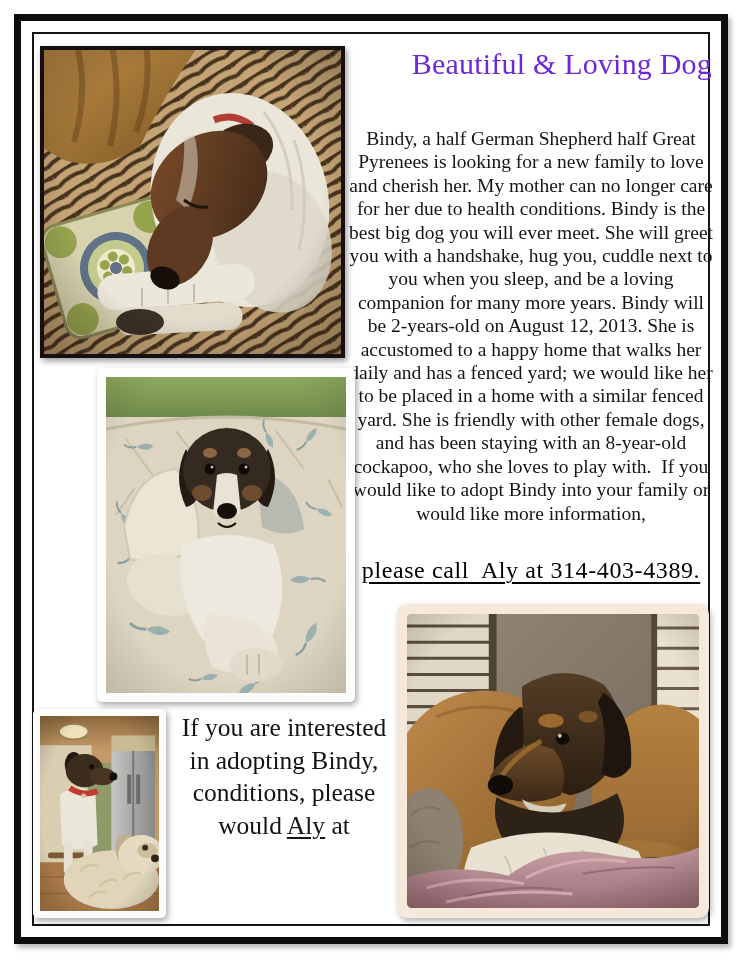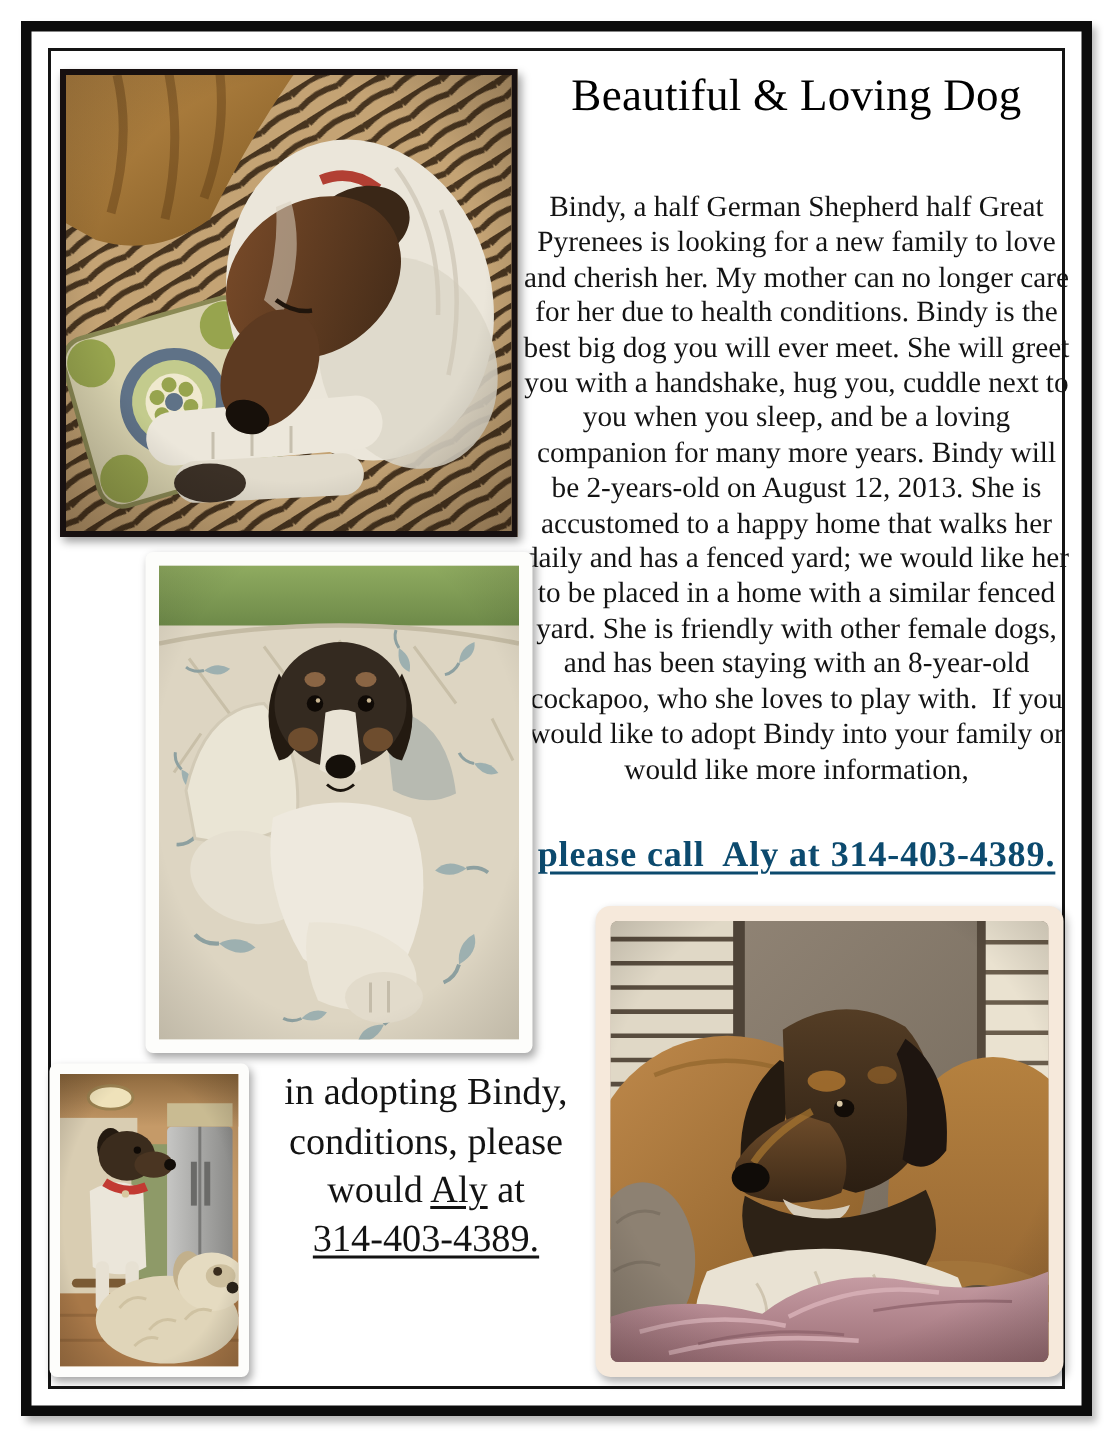--- a/index.html
+++ b/index.html
@@ -33,41 +33,42 @@
   .photo-sofa{left:97px;top:368px;width:258px;height:334px;padding:9px;}
   .photo-kitchen{left:33px;top:709px;width:133px;height:209px;padding:7px;}
   .photo-cream{
     left:397px;top:604px;width:312px;height:314px;padding:10px;
     background:#f6e9db;border-radius:10px;
     box-shadow:2px 3px 6px rgba(0,0,0,.3);
   }
   .photo-cream svg{border-radius:5px;}
   
   .headline{
-    left:350px;top:47px;width:362px;text-align:center;
-    font-size:30px;line-height:34px;color:#000000;letter-spacing:.2px;
+    left:350px;top:47px;width:362px;text-align:right;
+    font-size:30px;line-height:34px;color:#6d28d9;letter-spacing:.2px;
   }
   .intro{
     left:348px;top:127px;width:366px;text-align:center;
     font-size:19.5px;line-height:23.4px;white-space:pre-wrap;color:#141414;
   }
   .call-line{
     left:348px;top:557px;width:366px;text-align:center;
     font-size:24px;letter-spacing:.6px;white-space:pre;
     text-decoration:underline;text-underline-offset:4px;
-    text-decoration-thickness:1.5px;color:#0c4a6e;font-weight:bold;
+    text-decoration-thickness:1.5px;color:#000000;
   }
   .cta{
     left:163px;top:712px;width:242px;text-align:center;
     font-size:25.5px;line-height:32.5px;color:#131313;
   }
   .cta .row{white-space:pre-wrap;}
   .u{
     text-decoration:underline;text-underline-offset:3px;
     text-decoration-thickness:1.5px;
+    margin-top:26px;
   }
 </style>
 </head>
 <body>
 
 <div class="outer-frame">
   <div class="inner-line"></div>
 </div>
 
 <div class="abs photo photo-frame-black" aria-label="Bindy curled up asleep on a zebra-print armchair with gold and green pillows">
@@ -239,24 +240,24 @@
     <ellipse cx="102" cy="142" rx="23" ry="20" fill="#e5dbc1"></ellipse>
     <ellipse cx="108" cy="138" rx="10" ry="8" fill="#cdbf9e"></ellipse>
     <circle cx="116" cy="146" r="4" fill="#2b241b"></circle>
     <circle cx="106" cy="135" r="3" fill="#3a2d1e"></circle>
     <path d="M40 160 q8 -10 18 -6 M60 175 q8 -10 18 -6 M84 168 q8 -10 18 -6 M50 186 q8 -8 16 -5" stroke="#cfc2a2" stroke-width="2" fill="none"></path>
     <rect width="120" height="200" fill="url(#vig3)"></rect>
   </svg>
 </div>
 
 <div class="abs cta">
+  <div class="row">If you are interested</div>
   <div class="row">in adopting Bindy,</div>
   <div class="row">conditions, please</div>
   <div class="row"><span>would </span><span class="u">Aly</span><span> at</span></div>
-  <div class="row u">314-403-4389.</div>
 </div>
 
 <div class="abs photo photo-cream" aria-label="Bindy resting on a tan couch with a pink blanket, window blinds behind">
   <svg viewBox="0 0 300 292" preserveAspectRatio="none">
     <defs>
       <linearGradient id="wall4" x1="0" y1="0" x2="1" y2="1">
         <stop offset="0" stop-color="#958879"></stop>
           <stop offset="1" stop-color="#6d6355"></stop>
       </linearGradient>
       <linearGradient id="gold4a" x1="0" y1="0" x2="1" y2="1">

